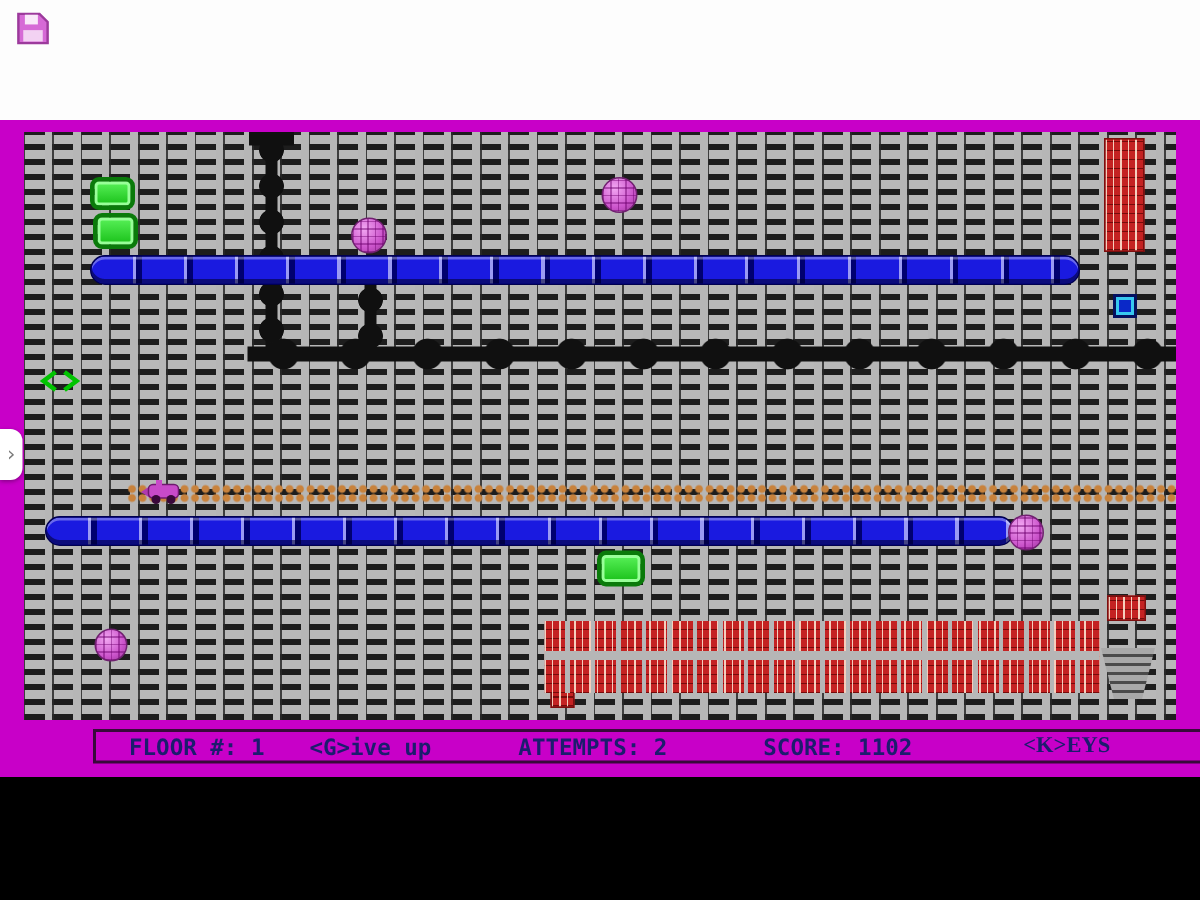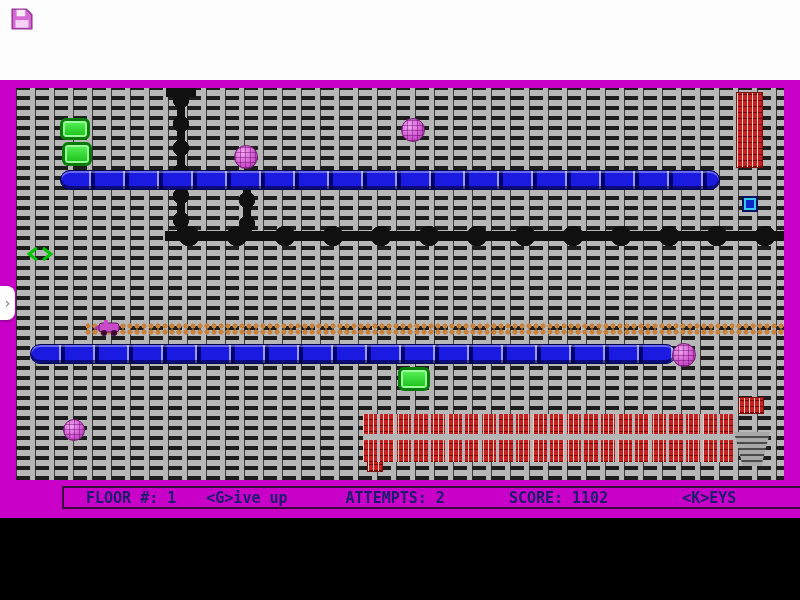--- a/index.html
+++ b/index.html
@@ -91,21 +91,21 @@
   
   .status-box { position:absolute; left:30px; top:406px; width:740px; height:23px;
     border:2px solid #38093a; background:#c800c8;
     display:flex; align-items:center; padding-left:22px;
     color:#1c1c6e; font-weight:bold; font-size:15px; white-space:pre;margin-left:32px; }
   .status-box .field { display:inline-block; }
   .fv { margin-left:9px; }
   .m-giveup { margin-left:30px;text-align:right; }
   .m-attempts { margin-left:58px;text-align:right; }
   .m-score { margin-left:64px;text-align:right; }
-  .m-keys { margin-left:74px; }
+  .m-keys { margin-left:74px;font-family:Liberation Serif, serif; }
 </style>
 </head>
 <body>
 
 <div class="root">
 
   <div class="top-chrome">
     <button class="save-btn" title="">
       <span>
         <svg width="26" height="26" viewBox="0 0 24 24">

